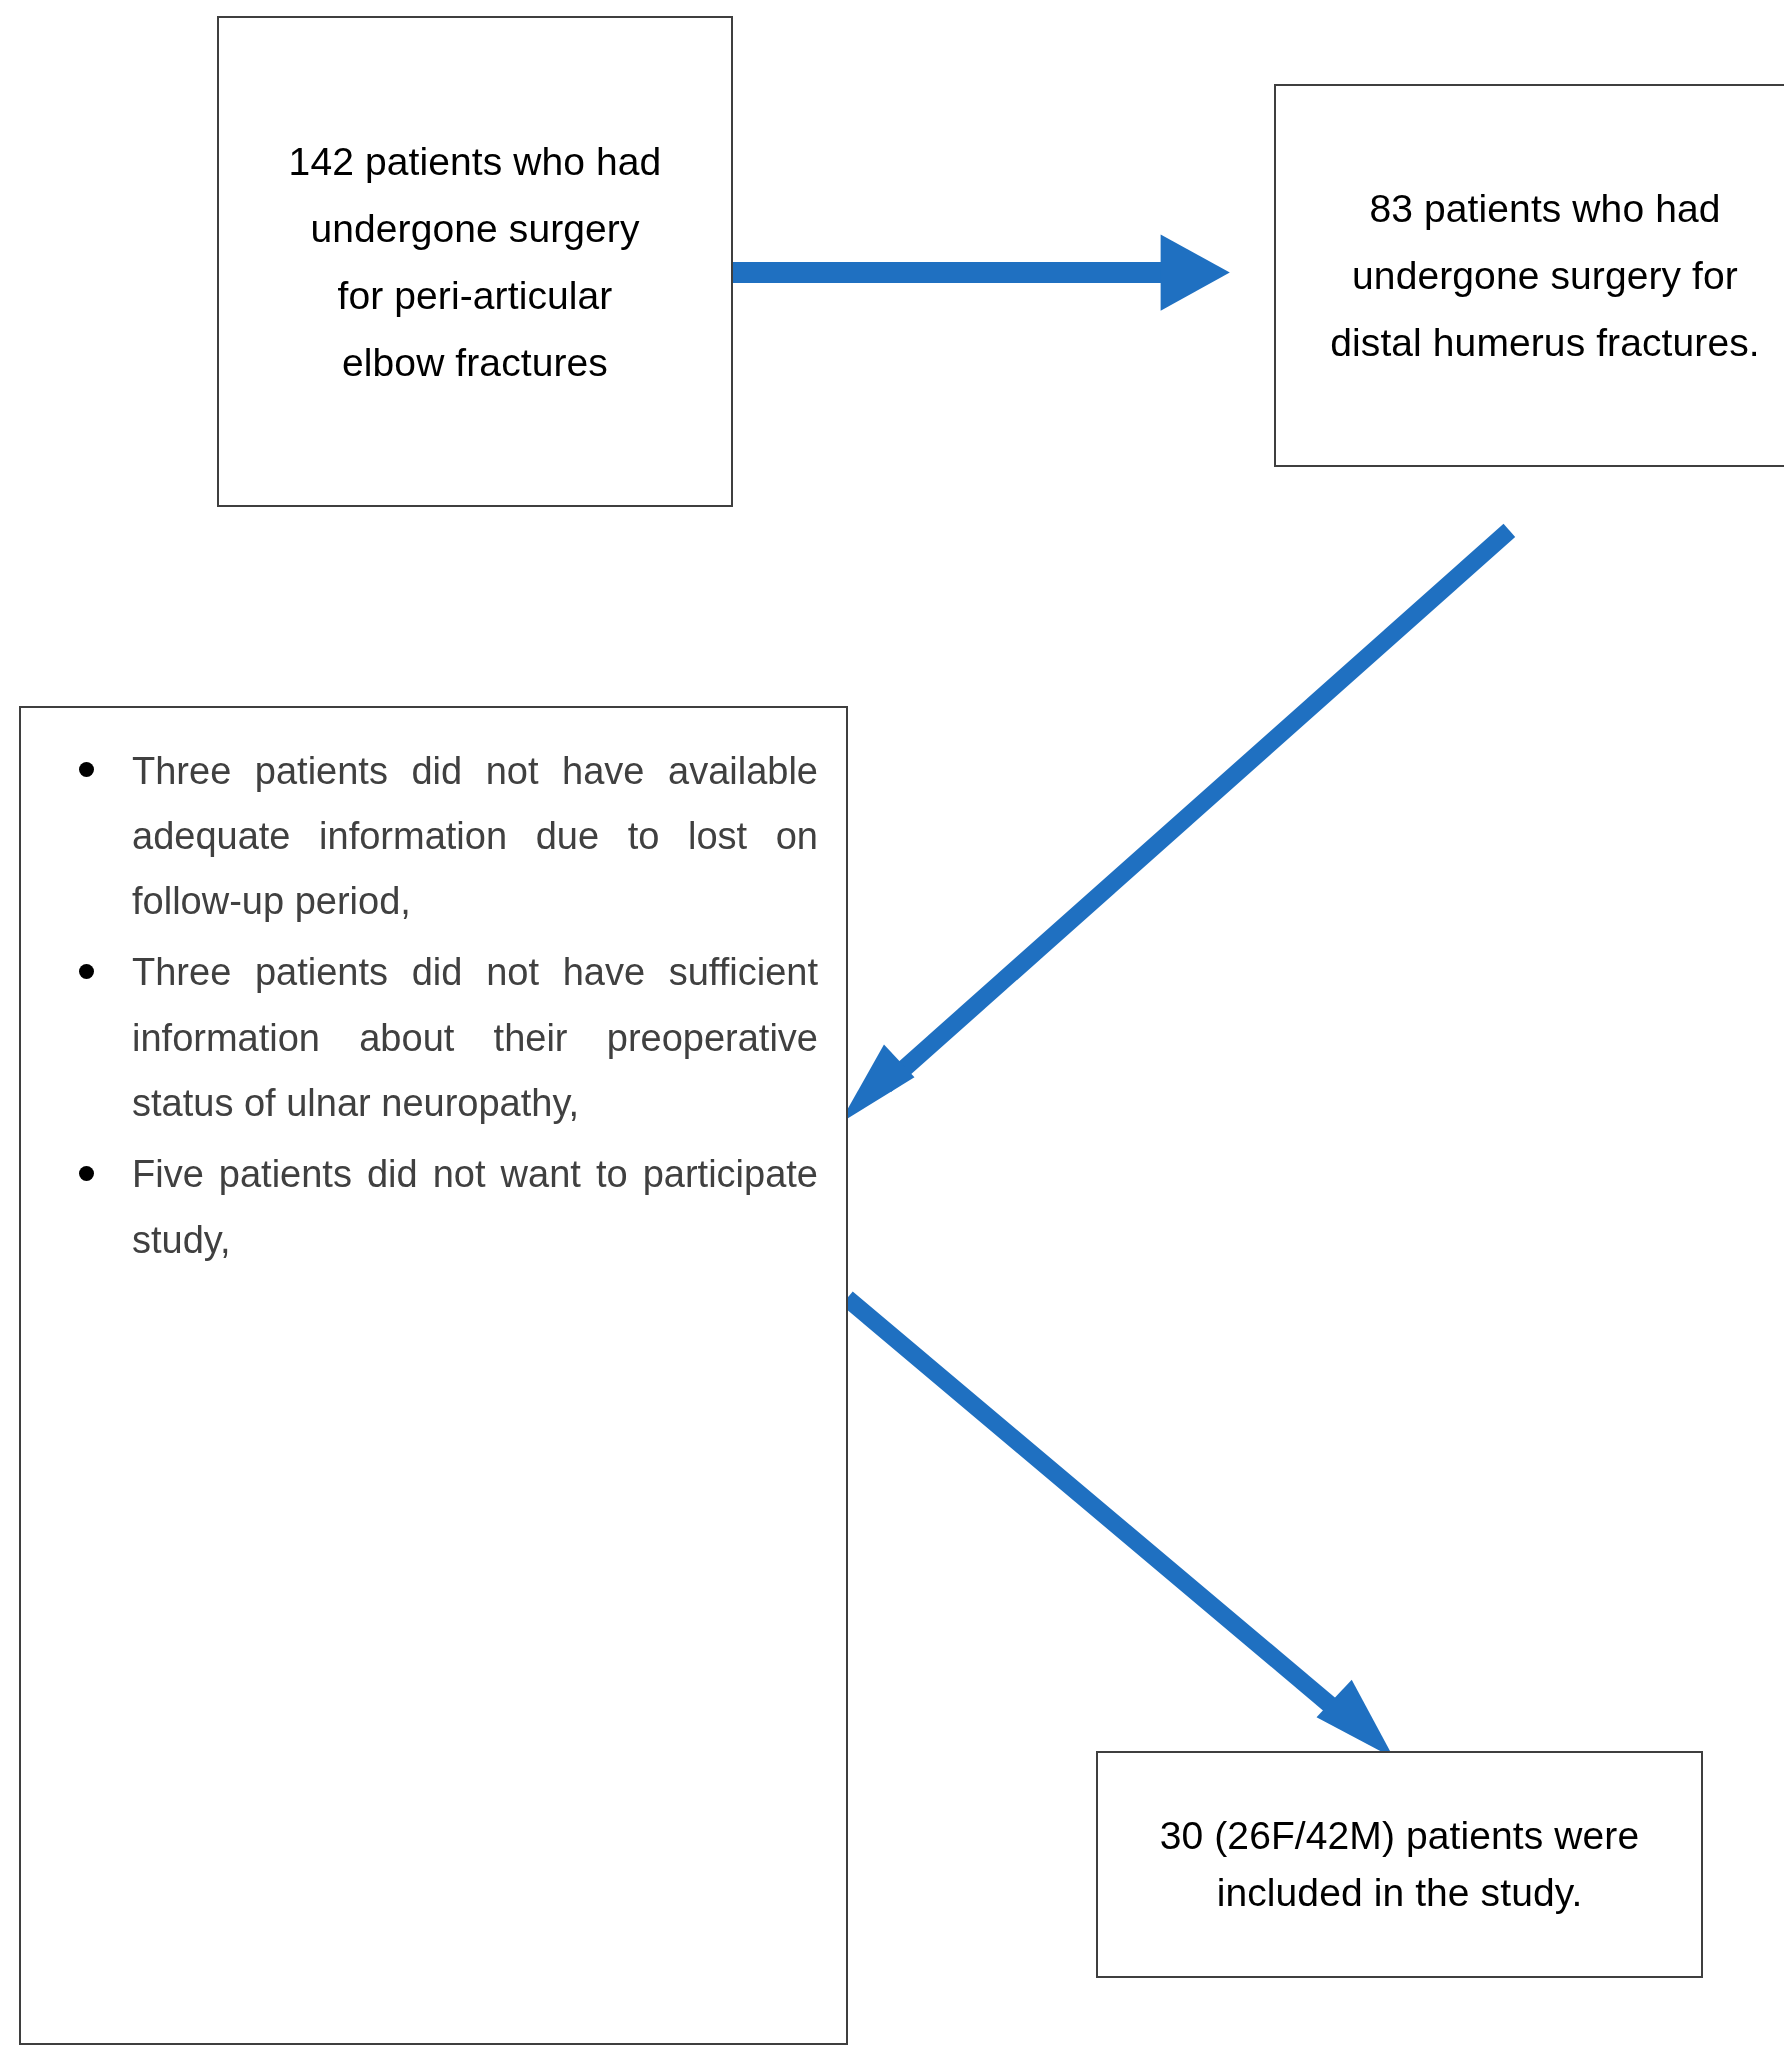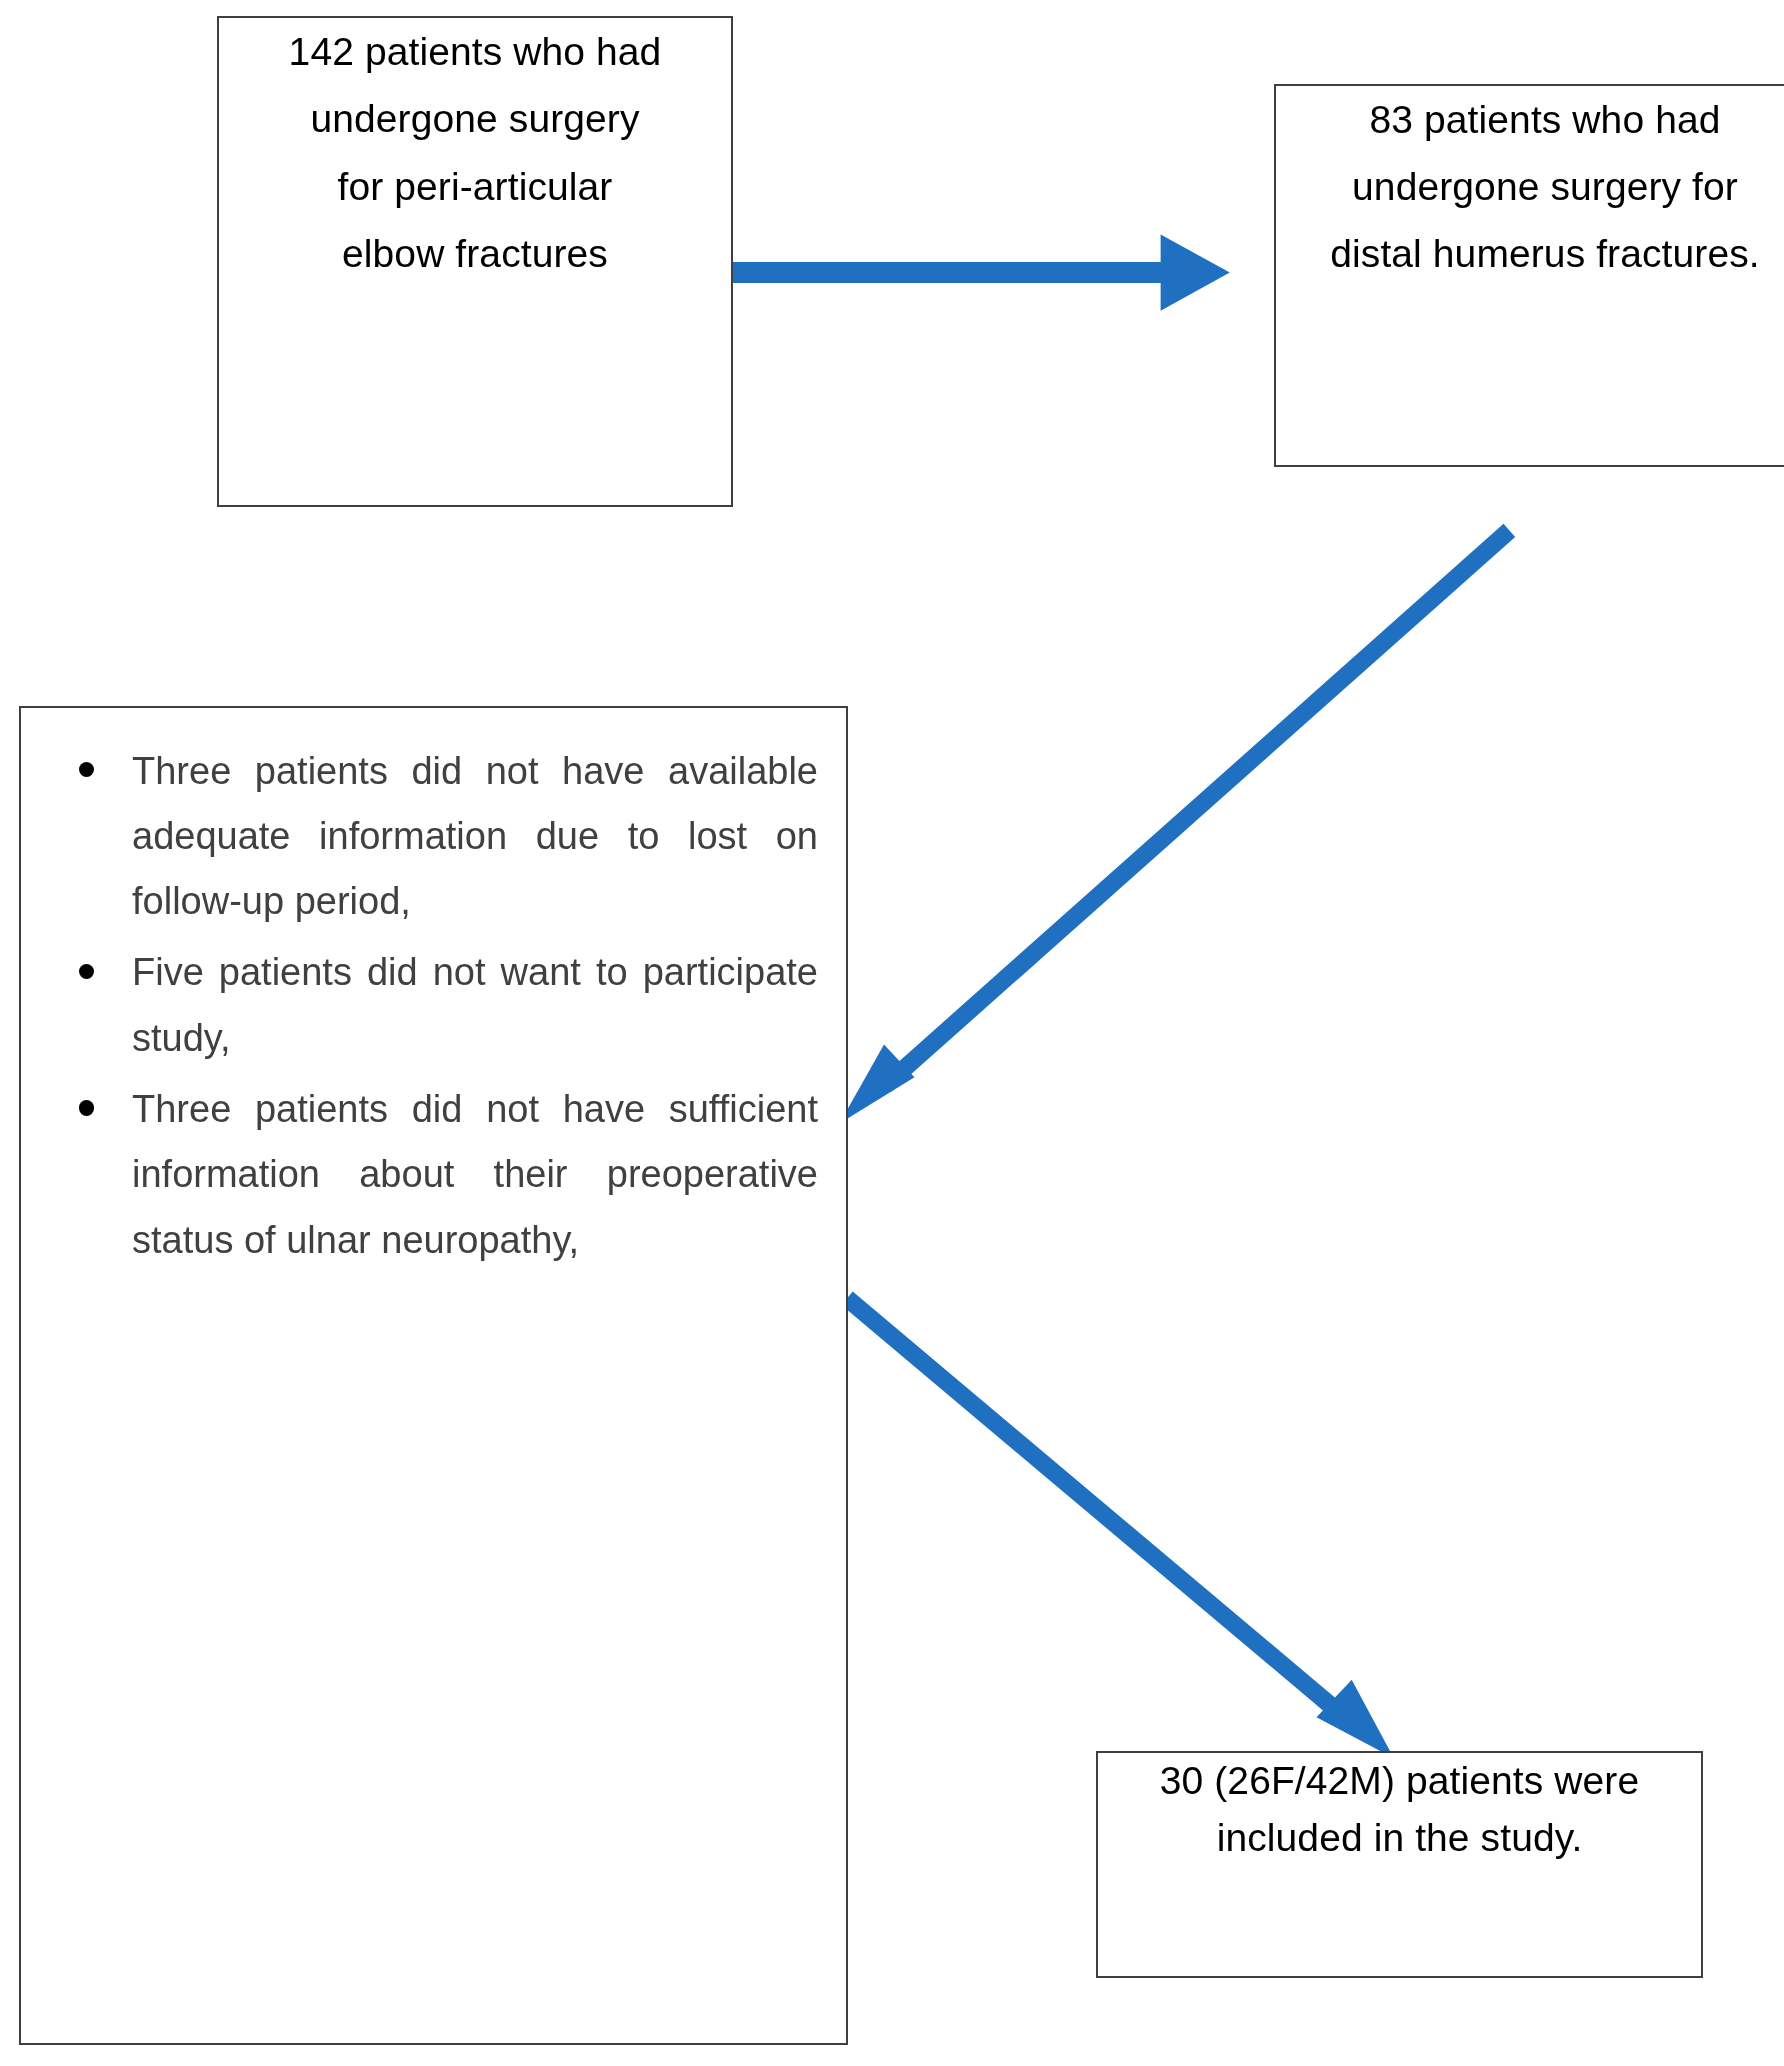--- a/index.html
+++ b/index.html
@@ -23,20 +23,21 @@
     width: 1785px;
     height: 2066px;
     pointer-events: none;
   }
   .node-box {
     position: absolute;
     box-sizing: border-box;
     border: 2.9px solid #3f3f3f;
     background: #ffffff;
     display: flex;
+    align-items: center;
     justify-content: center;
   }
   .node-text {
     text-align: center;
     color: #000000;
     font-size: 39px;
     line-height: 1.72;
     font-weight: 400;
     letter-spacing: 0.1px;
   }
@@ -144,25 +145,25 @@
   </div>
 
   <div class="node-box" id="box-exclusions">
     <ul class="bullet-list">
       <li class="bullet-item">
         <span class="bullet-dot"></span>
         <span>Three patients did not have available adequate information due to lost on follow-up period,</span>
       </li>
       <li class="bullet-item">
         <span class="bullet-dot"></span>
-        <span>Five patients did not want to participate study,</span>
+        <span>Three patients did not have sufficient information about their preoperative status of ulnar neuropathy,</span>
       </li>
       <li class="bullet-item">
         <span class="bullet-dot"></span>
-        <span>Three patients did not have sufficient information about their preoperative status of ulnar neuropathy,</span>
+        <span>Five patients did not want to participate study,</span>
       </li>
     </ul>
   </div>
 
   <div class="node-box" id="box-included">
     <div class="node-text">30 (26F/42M) patients were included in the study.</div>
   </div>
 
 </div>
 

